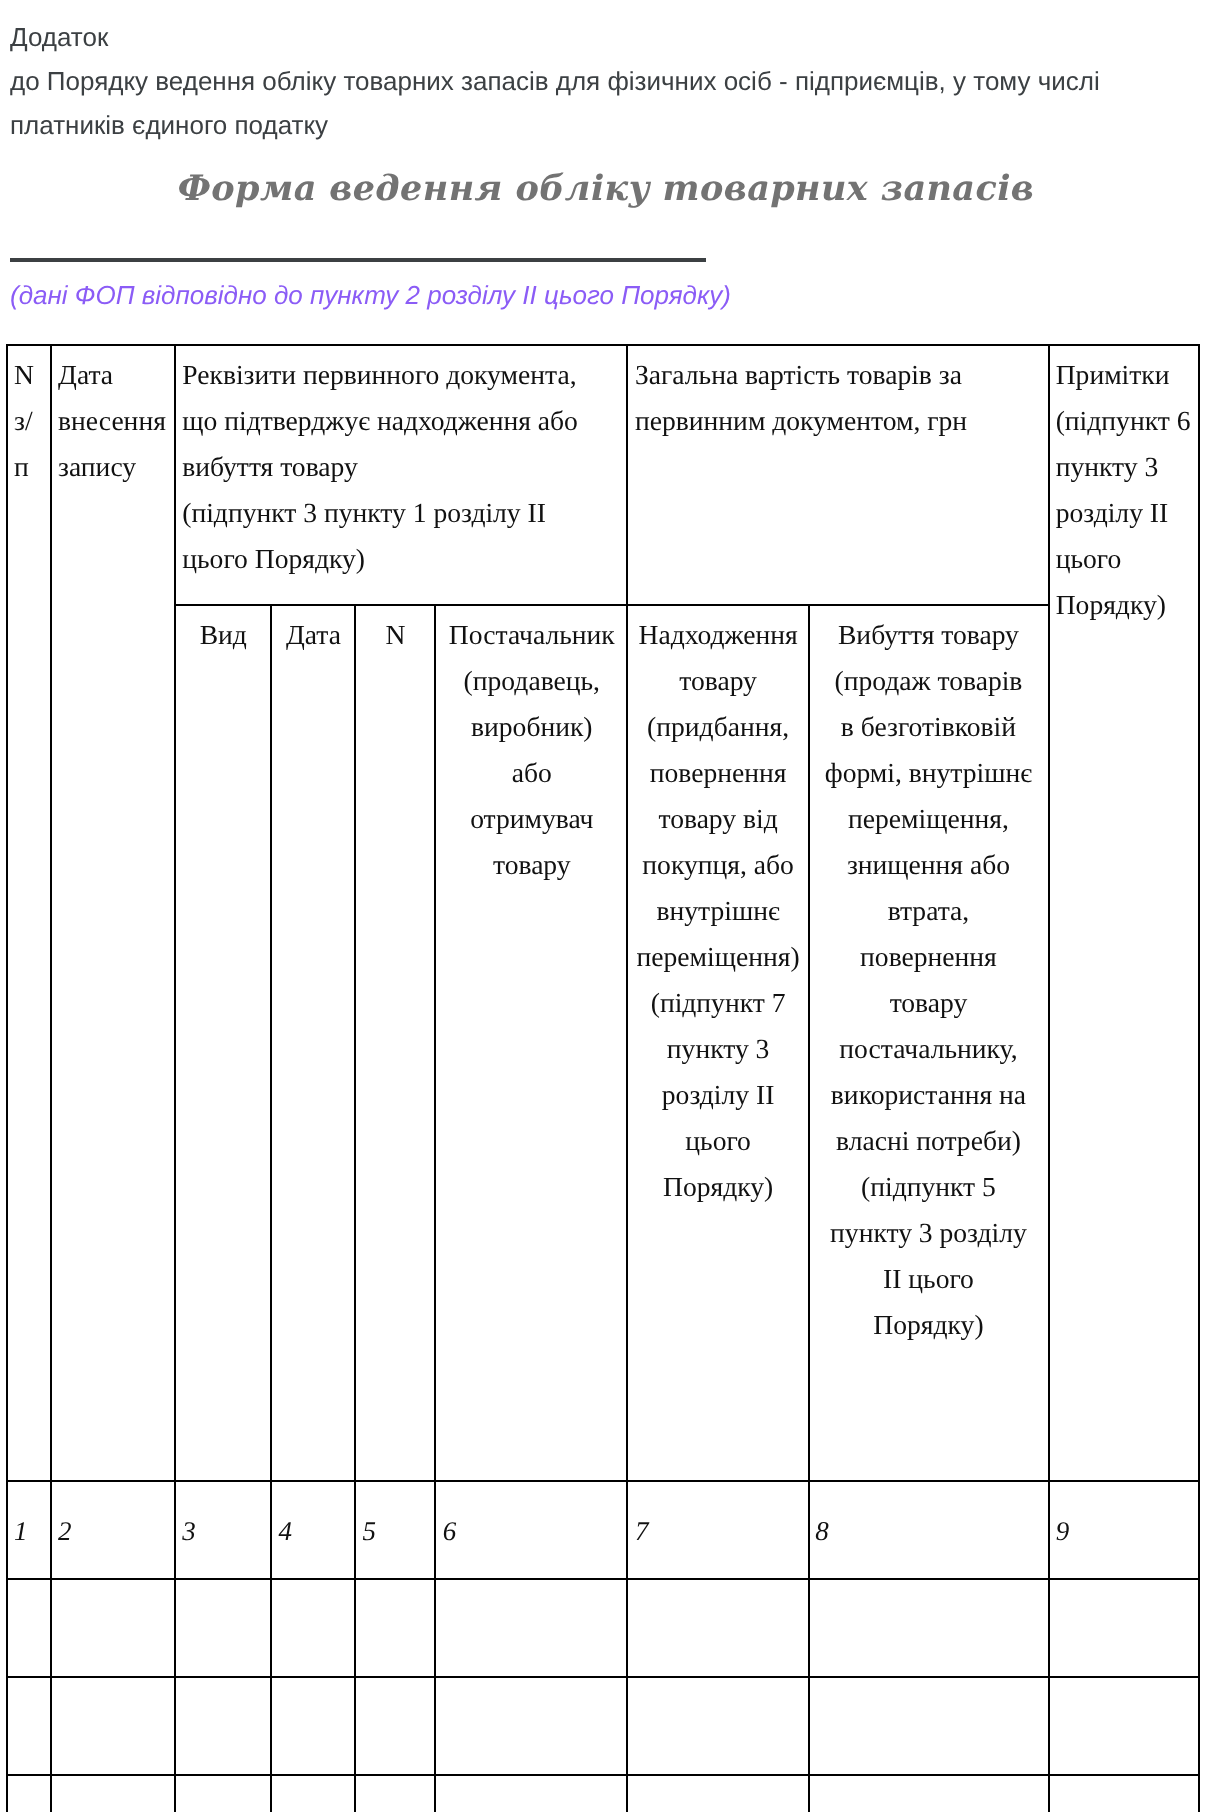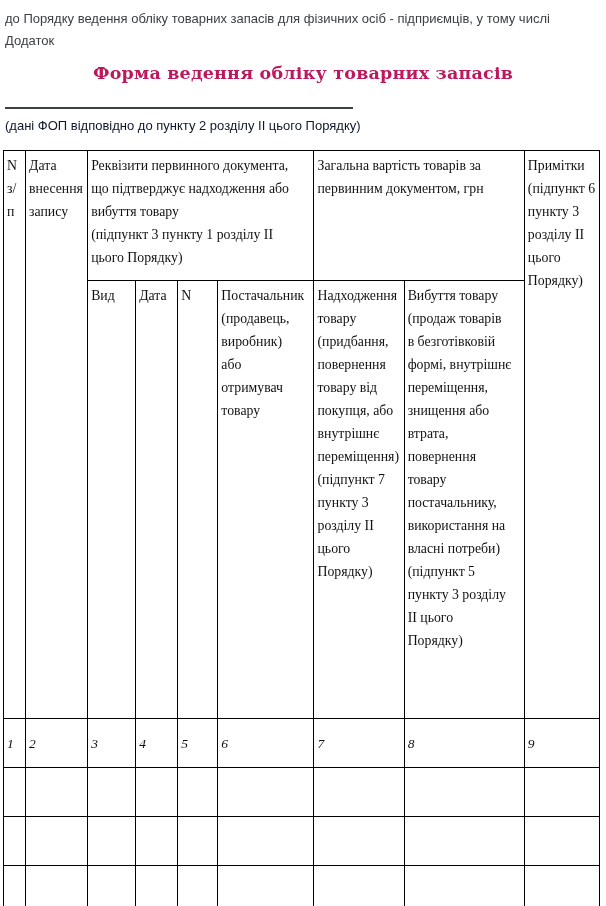--- a/index.html
+++ b/index.html
@@ -18,34 +18,36 @@
   }
   .annotation {
     color: #3c4043;
     font-size: 13px;
     line-height: 22px;
   }
   .title {
     font-family: "DejaVu Serif", "Liberation Serif", serif;
     font-weight: bold;
     font-size: 17.5px;
-    color: #be185d;
+    color: #737373;
     text-align: center;
     margin: 8px 0 0 0;
     line-height: 26px;
     letter-spacing: 0.2px;
+    font-style: italic;
   }
   .fill-line {
     width: 348px;
     height: 0;
     border-top: 2px solid #3c4043;
     margin-top: 21px;
   }
   .caption {
-    color: #0f172a;
+    font-style: italic;
+    color: #8b5cf6;
     font-size: 13px;
     line-height: 20px;
     margin-top: 7px;
   }
   table.form {
     border-collapse: collapse;
     table-layout: fixed;
     width: 597px;
     margin: 14px 0 0 -2px;
   }
@@ -54,38 +56,39 @@
     vertical-align: top;
     padding: 3px 3px 0 3px;
     font-family: "Liberation Serif", "DejaVu Serif", serif;
     font-size: 13.8px;
     line-height: 23px;
     color: #111111;
     white-space: pre-line;
     overflow: hidden;
   }
   tr.h1row  { height: 130px; }
-  tr.h2row  { height: 438px; }
+  tr.h2row  { height: 438px; text-align: center; }
   tr.numrow { height: 49px; }
   tr.numrow td {
     font-style: italic;
     font-size: 13.5px;
     vertical-align: middle;
     padding-top: 0;
   }
   tr.emptyrow { height: 49px; }
 </style>
 </head>
 <body>
 
 <div class="doc">
 
   <div class="annotation">
+    <div>Додаток</div>
     <div>до Порядку ведення обліку товарних запасів для фізичних осіб - підприємців, у тому числі</div>
-    <div>Додаток</div>
+    <div>платників єдиного податку</div>
   </div>
 
   <h1 class="title">Форма ведення обліку товарних запасів</h1>
 
   <div class="fill-line"></div>
 
   <div class="caption">(дані ФОП відповідно до пункту 2 розділу II цього Порядку)</div>
 
   <table class="form">
     <colgroup>

